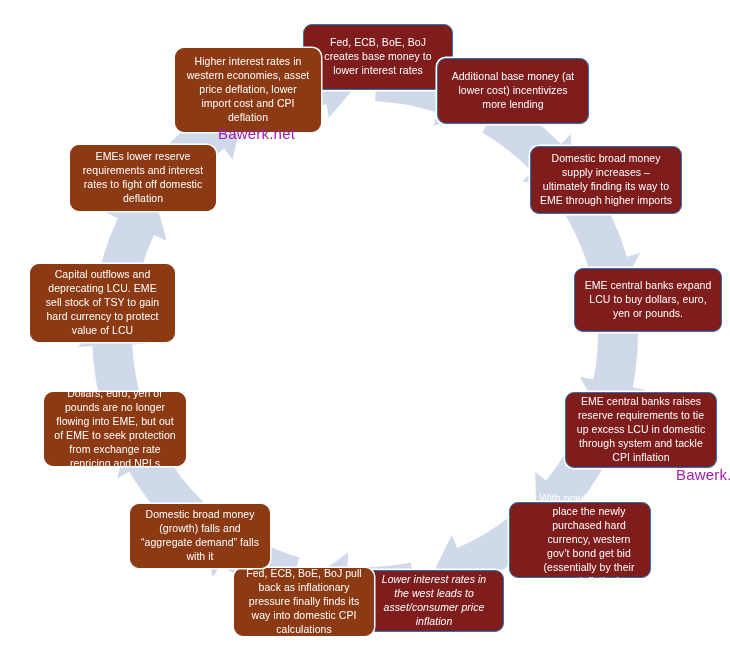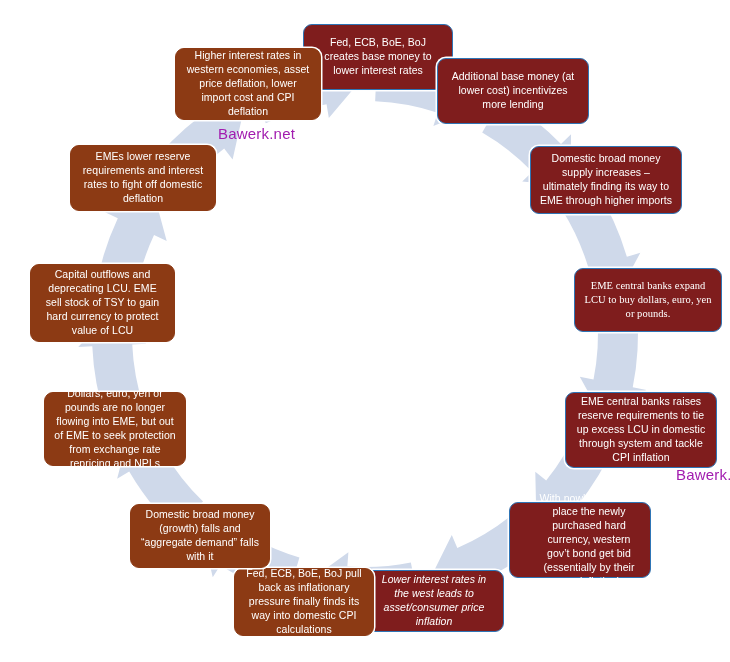--- a/index.html
+++ b/index.html
@@ -96,21 +96,21 @@
   <div id="nodes-layer">
       <div class="node blue" style="left: 303px; top: 24px; width: 150px; height: 66px;">
         <span>Fed, ECB, BoE, BoJ creates base money to lower interest rates</span>
       </div>
       <div class="node blue" style="left: 437px; top: 58px; width: 152px; height: 66px;">
         <span>Additional base money (at lower cost) incentivizes more lending</span>
       </div>
       <div class="node blue" style="left: 530px; top: 146px; width: 152px; height: 68px;">
         <span>Domestic broad money supply increases – ultimately finding its way to EME through higher imports</span>
       </div>
-      <div class="node blue" style="left: 574px; top: 268px; width: 148px; height: 64px; font-family: Liberation Serif, serif;">
+      <div class="node blue" style="left: 574px; top: 268px; width: 148px; height: 64px;">
         <span>EME central banks expand LCU to buy dollars, euro, yen or pounds.</span>
       </div>
       <div class="node blue" style="left: 565px; top: 392px; width: 152px; height: 76px;">
         <span>EME central banks raises reserve requirements to tie up excess LCU in domestic through system and tackle CPI inflation</span>
       </div>
       <div class="node blue" style="left: 509px; top: 502px; width: 142px; height: 76px; padding-left: 26px;">
         <span>With nowhere else to place the newly purchased hard currency, western gov’t bond get bid (essentially by their own inflation)</span>
       </div>
       <div class="node blue" style="left: 364px; top: 570px; width: 140px; height: 62px; font-style: italic;">
         <span>Lower interest rates in the west leads to asset/consumer price inflation</span>
@@ -123,21 +123,21 @@
       </div>
       <div class="node brown" style="left: 44px; top: 392px; width: 142px; height: 74px;">
         <span>Dollars, euro, yen or pounds are no longer flowing into EME, but out of EME to seek protection from exchange rate repricing and NPLs</span>
       </div>
       <div class="node brown" style="left: 30px; top: 264px; width: 145px; height: 78px;">
         <span>Capital outflows and deprecating LCU.  EME sell stock of TSY to gain  hard currency to protect value of LCU</span>
       </div>
       <div class="node brown" style="left: 70px; top: 145px; width: 146px; height: 66px;">
         <span>EMEs lower reserve requirements and interest rates to fight off domestic deflation</span>
       </div>
-      <div class="node brown" style="left: 175px; top: 48px; width: 146px; height: 72px;">
+      <div class="node brown" style="left: 175px; top: 48px; width: 146px; height: 84px;">
         <span>Higher interest rates in western economies, asset price deflation, lower import cost and CPI deflation</span>
       </div>
     </div>
 
   <div class="watermark" style="left:218px; top:125px;">Bawerk.net</div>
   <div class="watermark" style="left:676px; top:466px;">Bawerk.net</div>
 
 </div>
 
 </body></html>

